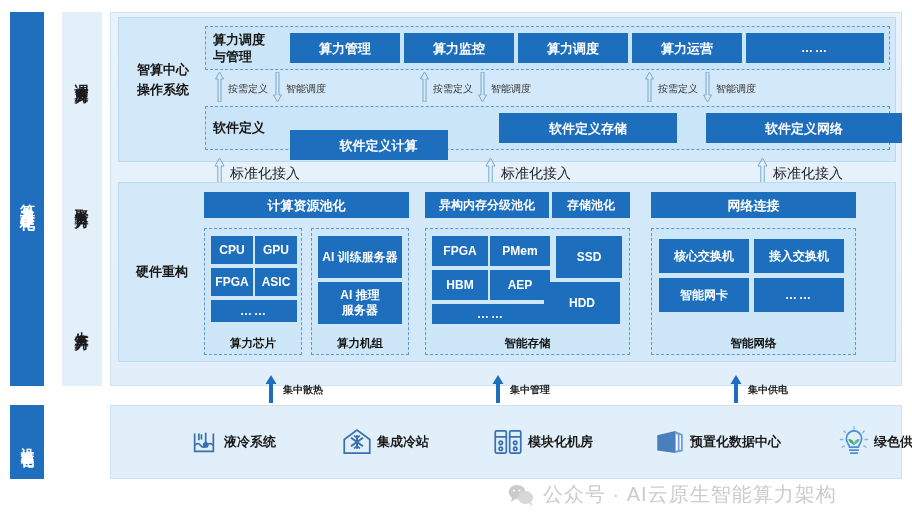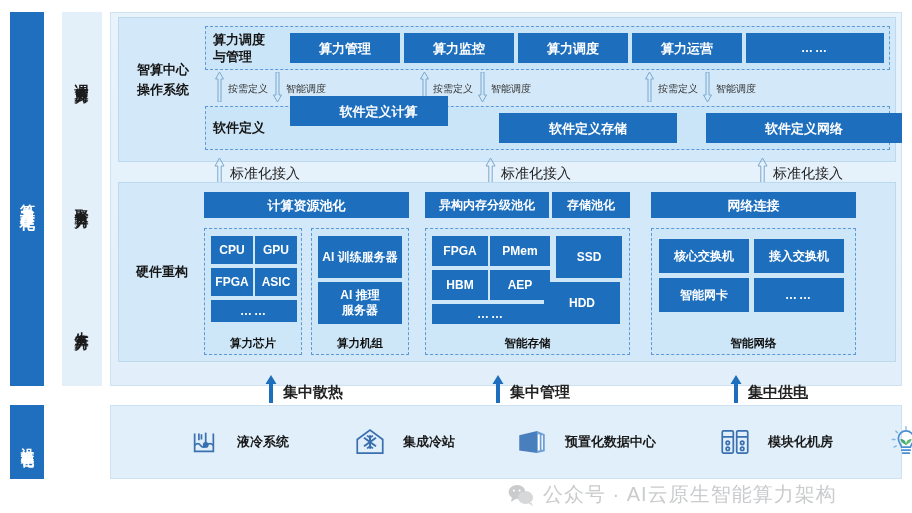--- a/index.html
+++ b/index.html
@@ -107,27 +107,27 @@
     box-sizing:border-box;
   }
   .hw-cap{position:absolute;font-size:11.5px;font-weight:bold;color:#111;text-align:center;}
 
   
   #fac-panel{
     position:absolute;left:110px;top:405px;width:792px;height:74px;
     background:#e0eff9;border:1px solid #cde1f0;box-sizing:border-box;
     display:flex;align-items:center;
   }
-  .fac-item{display:flex;align-items:center;gap:16px;}
+  .fac-item{display:flex;align-items:center;gap:3px;}
   .fac-lbl{font-size:13px;font-weight:bold;color:#1a1a1a;white-space:nowrap;}
   .fac-icon{width:34px;height:34px;flex:0 0 34px;}
 
   
   .fac-arrow{position:absolute;width:12px;height:28px;}
-  .fac-arrow-lbl{position:absolute;font-size:15px;font-weight:bold;color:#222;white-space:nowrap;}
+  .fac-arrow-lbl{position:absolute;font-size:10px;font-weight:bold;color:#222;white-space:nowrap;}
 
   
   #watermark{
     position:absolute;left:508px;top:481px;
     display:flex;align-items:center;gap:9px;
     color:#c9cbcd;font-size:20px;letter-spacing:1px;white-space:nowrap;
   }
 </style>
 </head>
 <body>
@@ -207,21 +207,21 @@
   <svg class="ar-dn" style="left:58px" viewBox="0 0 9 30">
       <path d="M4.5 30 L8.5 23 L6 23 L6 0 L3 0 L3 23 L0.5 23 Z" fill="none" stroke="#7aa8cf" stroke-width="1"></path>
     </svg>
   <span class="ar-lbl" style="left:71px;">智能调度</span>
 </div>
 
 <div class="dashed-band" id="band-sdx"></div>
 <div class="band-title" id="band-sdx-title">
   <div>软件定义</div>
 </div>
-<div class="bluebox" style="left:290px;top:96px;width:158px;height:30px;padding-left:19px;">
+<div class="bluebox" style="left:290px;top:130px;width:158px;height:30px;padding-left:19px;">
   <span>软件定义计算</span>
 </div>
 <div class="bluebox" style="left:499px;top:113px;width:178px;height:30px;">
   <span>软件定义存储</span>
 </div>
 <div class="bluebox" style="left:706px;top:113px;width:196px;height:30px;">
   <span>软件定义网络</span>
 </div>
 
 <svg class="std-arrow" style="left:214px;top:158px;" viewBox="0 0 11 26">
@@ -334,61 +334,61 @@
     <path d="M6 0 L11.5 9 L8 9 L8 28 L4 28 L4 9 L0.5 9 Z" fill="#1d6fbe"></path>
   </svg>
 <span class="fac-arrow-lbl" style="left:283px;top:383px;">集中散热</span>
 <svg class="fac-arrow" style="left:492px;top:375px;" viewBox="0 0 12 28">
     <path d="M6 0 L11.5 9 L8 9 L8 28 L4 28 L4 9 L0.5 9 Z" fill="#1d6fbe"></path>
   </svg>
 <span class="fac-arrow-lbl" style="left:510px;top:383px;">集中管理</span>
 <svg class="fac-arrow" style="left:730px;top:375px;" viewBox="0 0 12 28">
     <path d="M6 0 L11.5 9 L8 9 L8 28 L4 28 L4 9 L0.5 9 Z" fill="#1d6fbe"></path>
   </svg>
-<span class="fac-arrow-lbl" style="left:748px;top:383px;text-decoration:underline;">集中供电</span>
+<span class="fac-arrow-lbl" style="left:748px;top:383px;">集中供电</span>
 
 <div id="fac-panel">
   <div class="fac-item" style="margin-left:76px;">
     <svg class="fac-icon" viewBox="0 0 40 40" fill="none" stroke="#3a6fb0" stroke-width="2">
       <path d="M9 10 L9 31 L31 31 L31 10"></path>
       <path d="M9 24 q4 -4 7 0 t7 0 t8 0"></path>
       <path d="M22 9 L22 22"></path>
         <circle cx="22" cy="23.5" r="2.4" fill="#3a6fb0"></circle>
       <path d="M14 10 L14 18 M17 11 L17 17"></path>
     </svg>
     <span class="fac-lbl">液冷系统</span>
   </div>
   <div class="fac-item" style="margin-left:64px;">
     <svg class="fac-icon" viewBox="0 0 40 40" fill="none" stroke="#3a6fb0" stroke-width="2">
       <path d="M5 17 L20 6 L35 17 L35 33 L5 33 Z"></path>
       <path d="M20 12 L20 28 M13 15 L27 25 M27 15 L13 25" stroke-width="2.4"></path>
       <path d="M16.5 12.5 L20 15 L23.5 12.5 M16.5 27.5 L20 25 L23.5 27.5" stroke-width="2"></path>
     </svg>
     <span class="fac-lbl">集成冷站</span>
-  </div>
-  <div class="fac-item" style="margin-left:60px;">
-    <svg class="fac-icon" viewBox="0 0 40 40">
-      <path d="M5 12 L26 7 L26 33 L5 30 Z" fill="#4a7fbd"></path>
-      <path d="M26 7 L35 11 L35 31 L26 33 Z" fill="#6e9ed4"></path>
-      <path d="M28 11 L28 30" stroke="#ffffff" stroke-width="2.2"></path>
-      <path d="M32 12 L32 29" stroke="#ffffff" stroke-width="1.6"></path>
-    </svg>
-    <span class="fac-lbl">预置化数据中心</span>
   </div>
   <div class="fac-item" style="margin-left:62px;">
     <svg class="fac-icon" viewBox="0 0 40 40" fill="none" stroke="#3a6fb0" stroke-width="2">
       <rect x="5" y="7" width="13" height="26" rx="1.5"></rect>
       <rect x="22" y="7" width="13" height="26" rx="1.5"></rect>
       <path d="M5 14 L18 14 M22 14 L35 14"></path>
       <circle cx="11.5" cy="21" r="2"></circle>
         <circle cx="28.5" cy="21" r="2"></circle>
       <circle cx="11.5" cy="28" r="2"></circle>
         <circle cx="28.5" cy="28" r="2"></circle>
     </svg>
     <span class="fac-lbl">模块化机房</span>
+  </div>
+  <div class="fac-item" style="margin-left:60px;">
+    <svg class="fac-icon" viewBox="0 0 40 40">
+      <path d="M5 12 L26 7 L26 33 L5 30 Z" fill="#4a7fbd"></path>
+      <path d="M26 7 L35 11 L35 31 L26 33 Z" fill="#6e9ed4"></path>
+      <path d="M28 11 L28 30" stroke="#ffffff" stroke-width="2.2"></path>
+      <path d="M32 12 L32 29" stroke="#ffffff" stroke-width="1.6"></path>
+    </svg>
+    <span class="fac-lbl">预置化数据中心</span>
   </div>
   <div class="fac-item" style="margin-left:56px;">
     <svg class="fac-icon" viewBox="0 0 40 40" fill="none">
       <path d="M20 7 a9 9 0 0 1 9 9 c0 5 -3.2 6.6 -3.8 10 h-10.4 c-0.6 -3.4 -3.8 -5 -3.8 -10 a9 9 0 0 1 9 -9 Z" stroke="#4a8fd4" stroke-width="2"></path>
       <path d="M15 29.5 h10 M16 33 h8" stroke="#4a8fd4" stroke-width="2" stroke-linecap="round"></path>
       <path d="M20 24 C17 21 13.5 20.5 13.5 16.5 C18 16.5 20 19 20 24 Z" fill="#46a86a"></path>
       <path d="M20 24 C23 21 26.5 20.5 26.5 16.5 C22 16.5 20 19 20 24 Z" fill="#58bd7c"></path>
       <g stroke="#7fb6e6" stroke-width="1.6" stroke-linecap="round">
         <path d="M20 2 L20 5"></path>
           <path d="M8 7 L10 9.2"></path>

